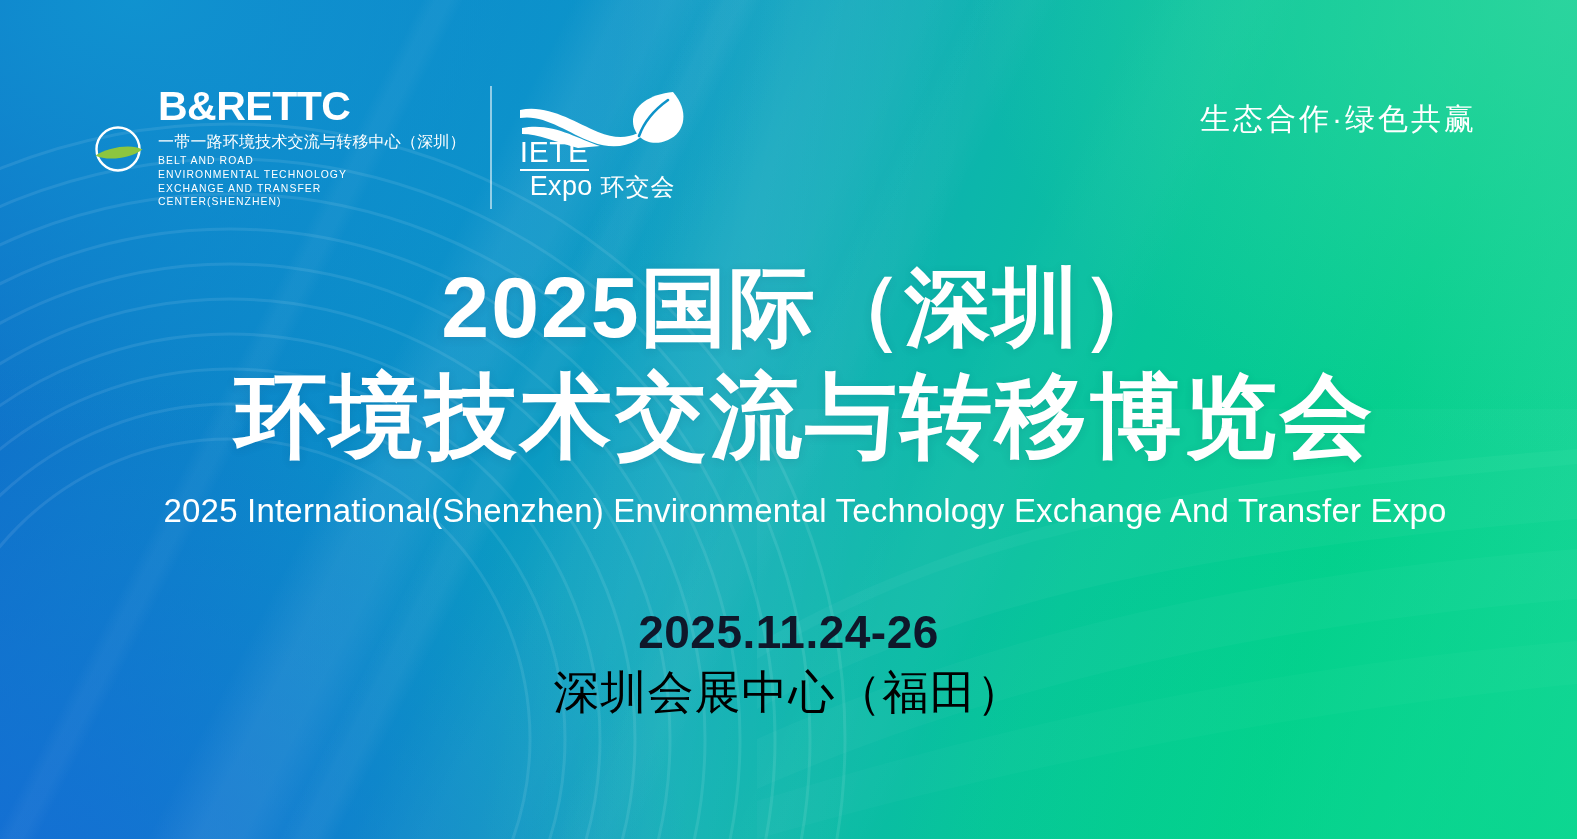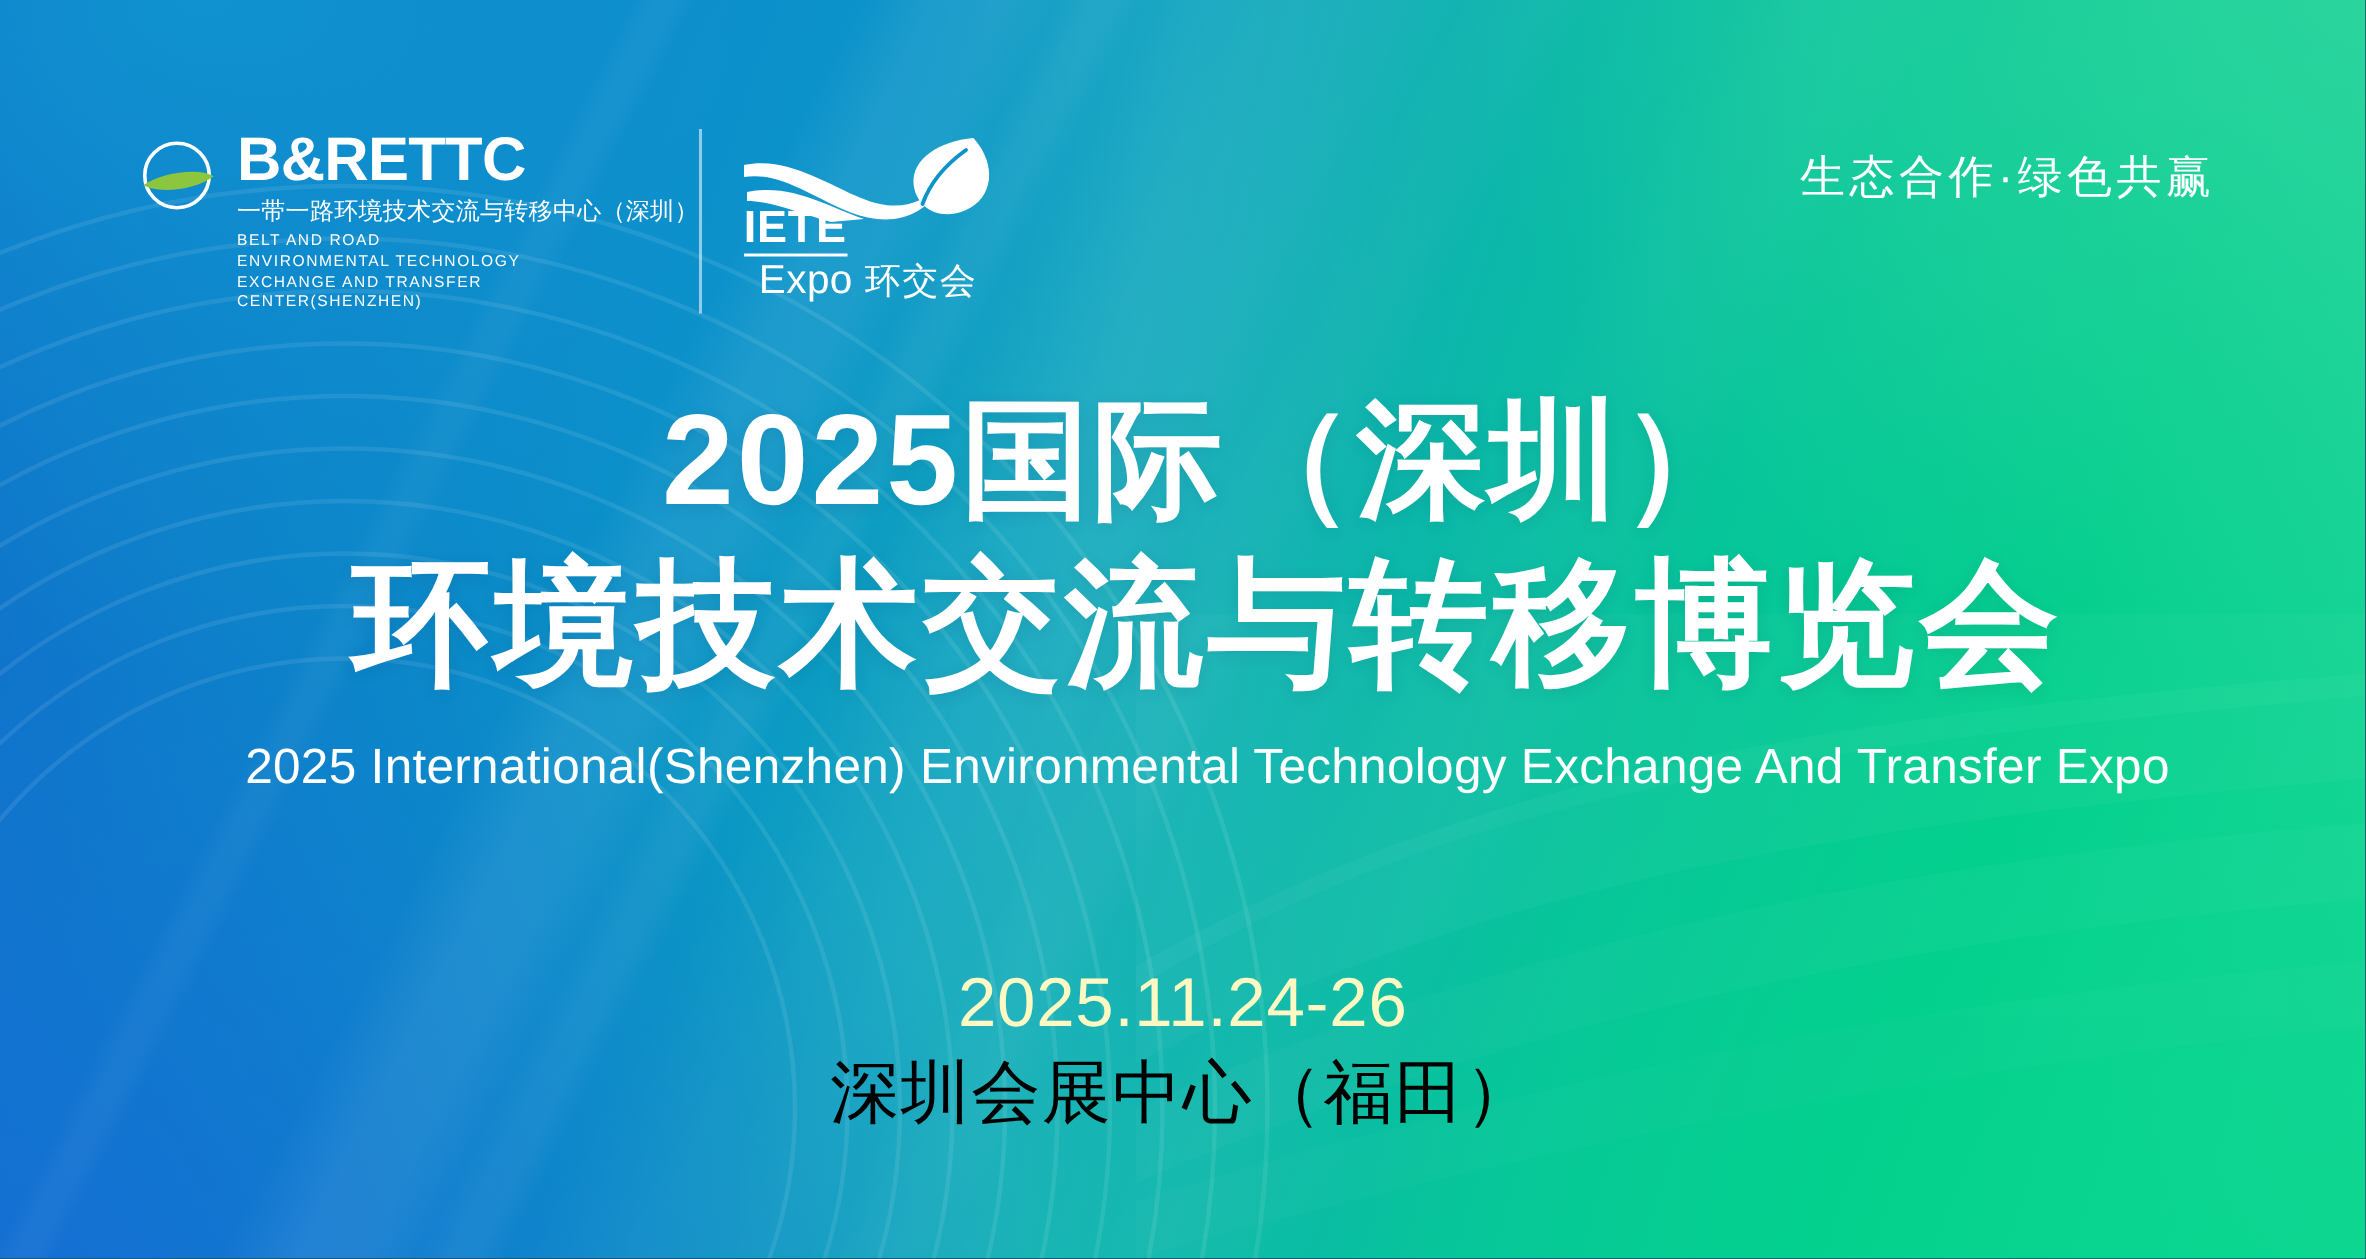--- a/index.html
+++ b/index.html
@@ -118,22 +118,23 @@
     position: absolute;
     left: 92px;
     top: 86px;
     display: flex;
     align-items: flex-start;
     gap: 26px;
   }
 
   .brettc {
     display: flex;
-    align-items: flex-start;
+    align-items: center;
     gap: 12px;
+    padding-right: 24px;
     border-right: 2px solid rgba(255,255,255,0.55);
   }
   .globe { margin-top: 6px; flex: 0 0 auto; }
   .brettc-text { display: flex; flex-direction: column; }
   .brettc-main {
     color: #ffffff;
     font-size: 41px;
     font-weight: bold;
     letter-spacing: -0.5px;
     line-height: 1;
@@ -169,21 +170,21 @@
     left: 0; top: 0;
     width: 175px; height: 62px;
   }
   .iete-mark svg { width: 100%; height: 100%; display: block; }
   .iete-word {
     position: absolute;
     left: 2px;
     top: 49px;
     color: #ffffff;
     font-size: 30px;
-    font-weight: bold;
+    font-weight: normal;
     letter-spacing: 0.5px;
     line-height: 1;
     border-bottom: 2.5px solid #ffffff;
     padding-bottom: 2px;
   }
   .iete-sub {
     position: absolute;
     left: 12px;
     top: 85px;
     display: flex;
@@ -255,27 +256,26 @@
   }
 
   
   .meta {
     position: absolute;
     left: 0; right: 0;
     top: 605px;
     text-align: center;
   }
   .date {
-    color: #fef9c3;
+    color: #0f172a;
     font-size: 46px;
-    font-weight: 400;
+    font-weight: 700;
     letter-spacing: 0.5px;
     line-height: 1.18;
     white-space: nowrap;
-    margin-top: 36px;
   }
   .venue {
     color: #000000;
     font-size: 46px;
     font-weight: 400;
     letter-spacing: 1px;
     line-height: 1.18;
     margin-top: 6px;
     white-space: nowrap;
   }

